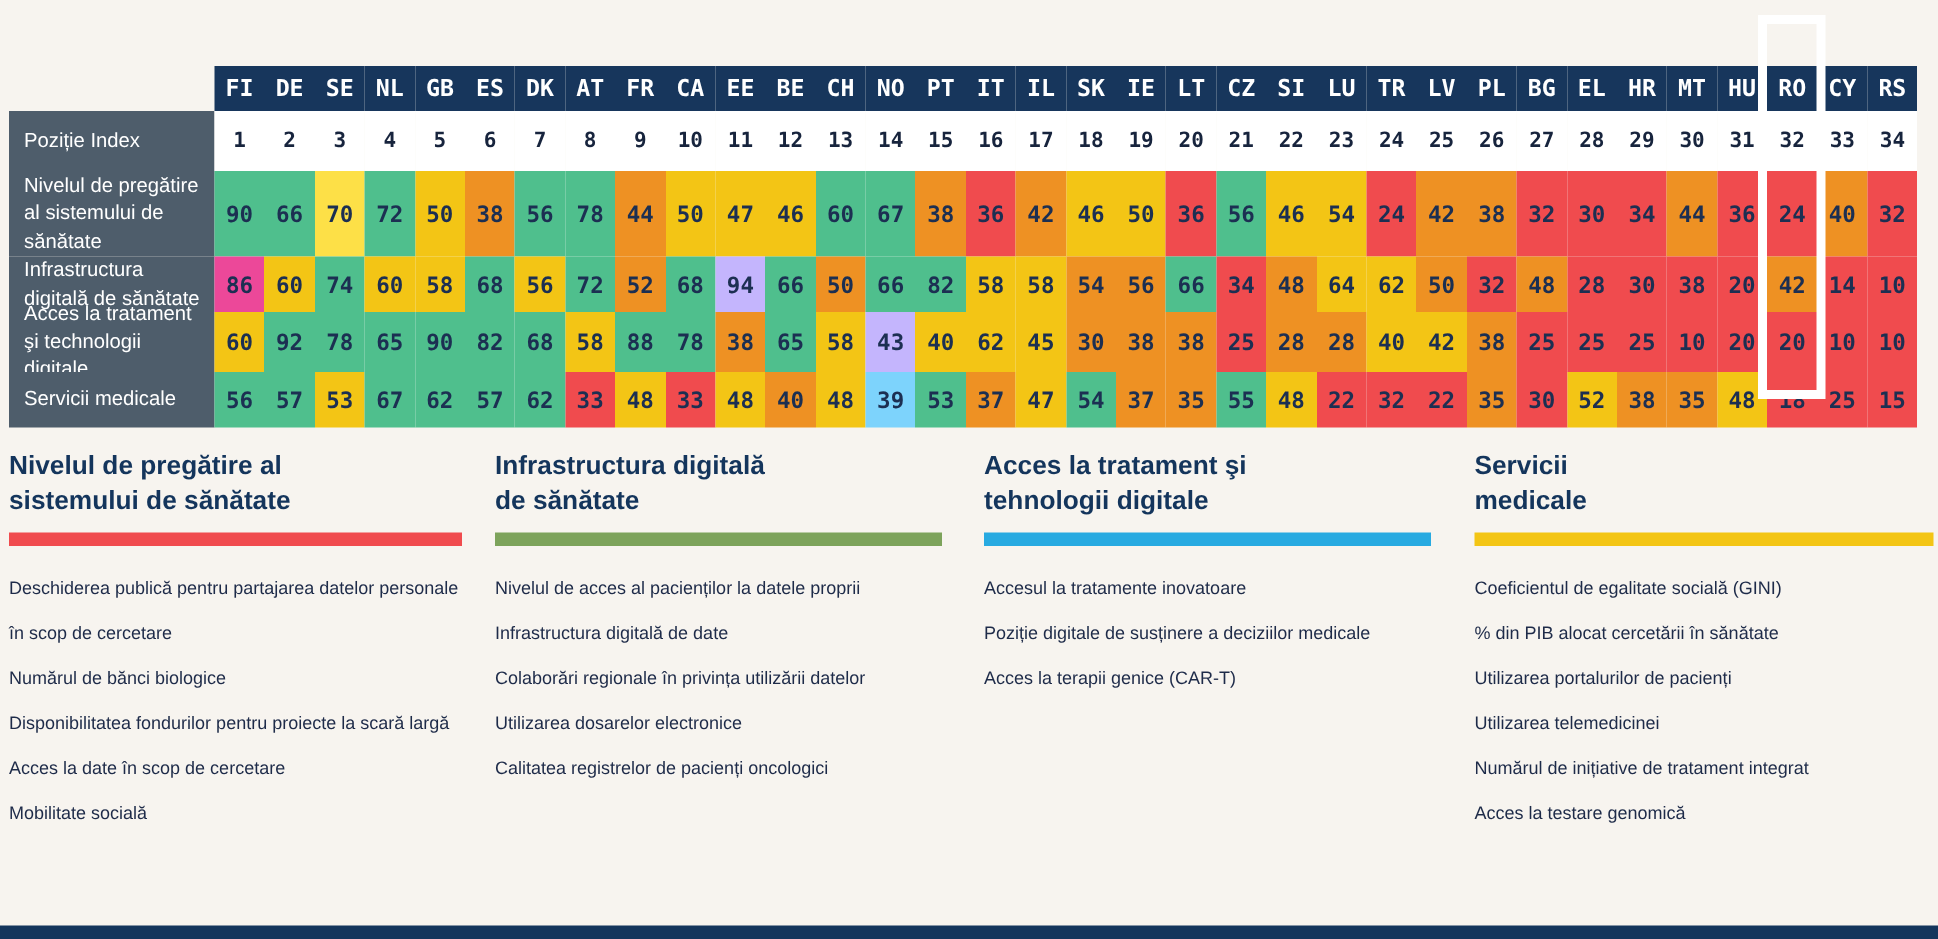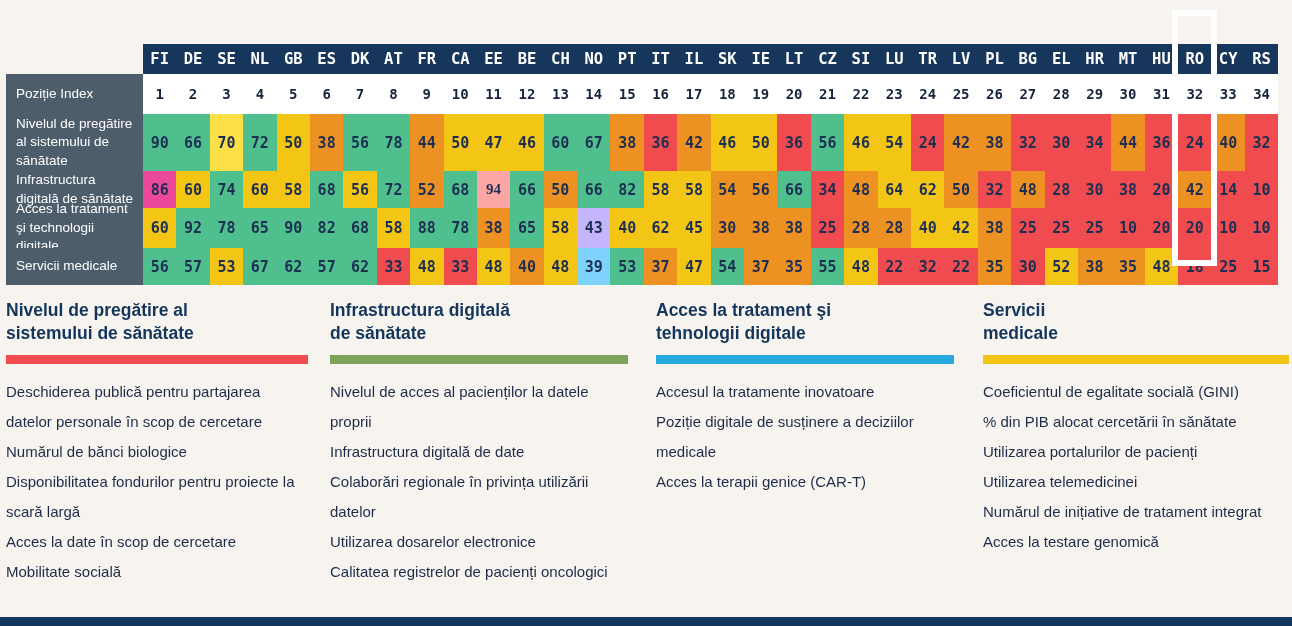--- a/index.html
+++ b/index.html
@@ -23,21 +23,21 @@
           border:6px solid #ffffff;box-sizing:border-box;pointer-events:none;}
   
   .legend{position:absolute;left:0;top:299px;width:1292px;height:318px;}
   .lg-sec{position:absolute;top:0;}
   .lg-sec:nth-child(1){left:6px;width:302px;}
   .lg-sec:nth-child(2){left:330px;width:298px;}
   .lg-sec:nth-child(3){left:656px;width:298px;}
   .lg-sec:nth-child(4){left:983px;width:306px;}
   .lg-title{font-size:17.5px;font-weight:bold;color:#14355c;line-height:1.32;white-space:pre-line;}
   .lg-bar{height:9px;margin-top:10px;}
-  .lg-items{margin-top:13px;font-size:15px;line-height:30px;color:#1e2b49;}
+  .lg-items{margin-top:13px;font-size:12px;line-height:30px;color:#1e2b49;}
   
   .bottom-bar{position:absolute;left:0;bottom:0;width:100%;height:9px;background:#14355c;}
 </style>
 </head>
 <body>
 
 <div class="page">
   <div class="heatmap" id="heatmap">
       <div class="hm-corner"></div>
       <div class="hm-head">FI</div>
@@ -148,21 +148,21 @@
       <div class="hm-cell" style="background: #ec4899; text-align: right;">86</div>
       <div class="hm-cell" style="background: rgb(243, 197, 21);">60</div>
       <div class="hm-cell" style="background: rgb(79, 191, 141);">74</div>
       <div class="hm-cell" style="background: rgb(243, 197, 21);">60</div>
       <div class="hm-cell" style="background: rgb(243, 197, 21);">58</div>
       <div class="hm-cell" style="background: rgb(79, 191, 141);">68</div>
       <div class="hm-cell" style="background: rgb(243, 197, 21);">56</div>
       <div class="hm-cell" style="background: rgb(79, 191, 141);">72</div>
       <div class="hm-cell" style="background: rgb(238, 145, 35);">52</div>
       <div class="hm-cell" style="background: rgb(79, 191, 141);">68</div>
-      <div class="hm-cell" style="background: #fca5a5; font-family: Liberation Serif, serif;">94</div>
+      <div class="hm-cell" style="background: #c4b5fd;">94</div>
       <div class="hm-cell" style="background: rgb(79, 191, 141);">66</div>
       <div class="hm-cell" style="background: rgb(238, 145, 35);">50</div>
       <div class="hm-cell" style="background: rgb(79, 191, 141);">66</div>
       <div class="hm-cell" style="background: rgb(79, 191, 141);">82</div>
       <div class="hm-cell" style="background: rgb(243, 197, 21);">58</div>
       <div class="hm-cell" style="background: rgb(243, 197, 21);">58</div>
       <div class="hm-cell" style="background: rgb(238, 145, 35);">54</div>
       <div class="hm-cell" style="background: rgb(238, 145, 35);">56</div>
       <div class="hm-cell" style="background: rgb(79, 191, 141);">66</div>
       <div class="hm-cell" style="background: rgb(240, 75, 78);">34</div>

